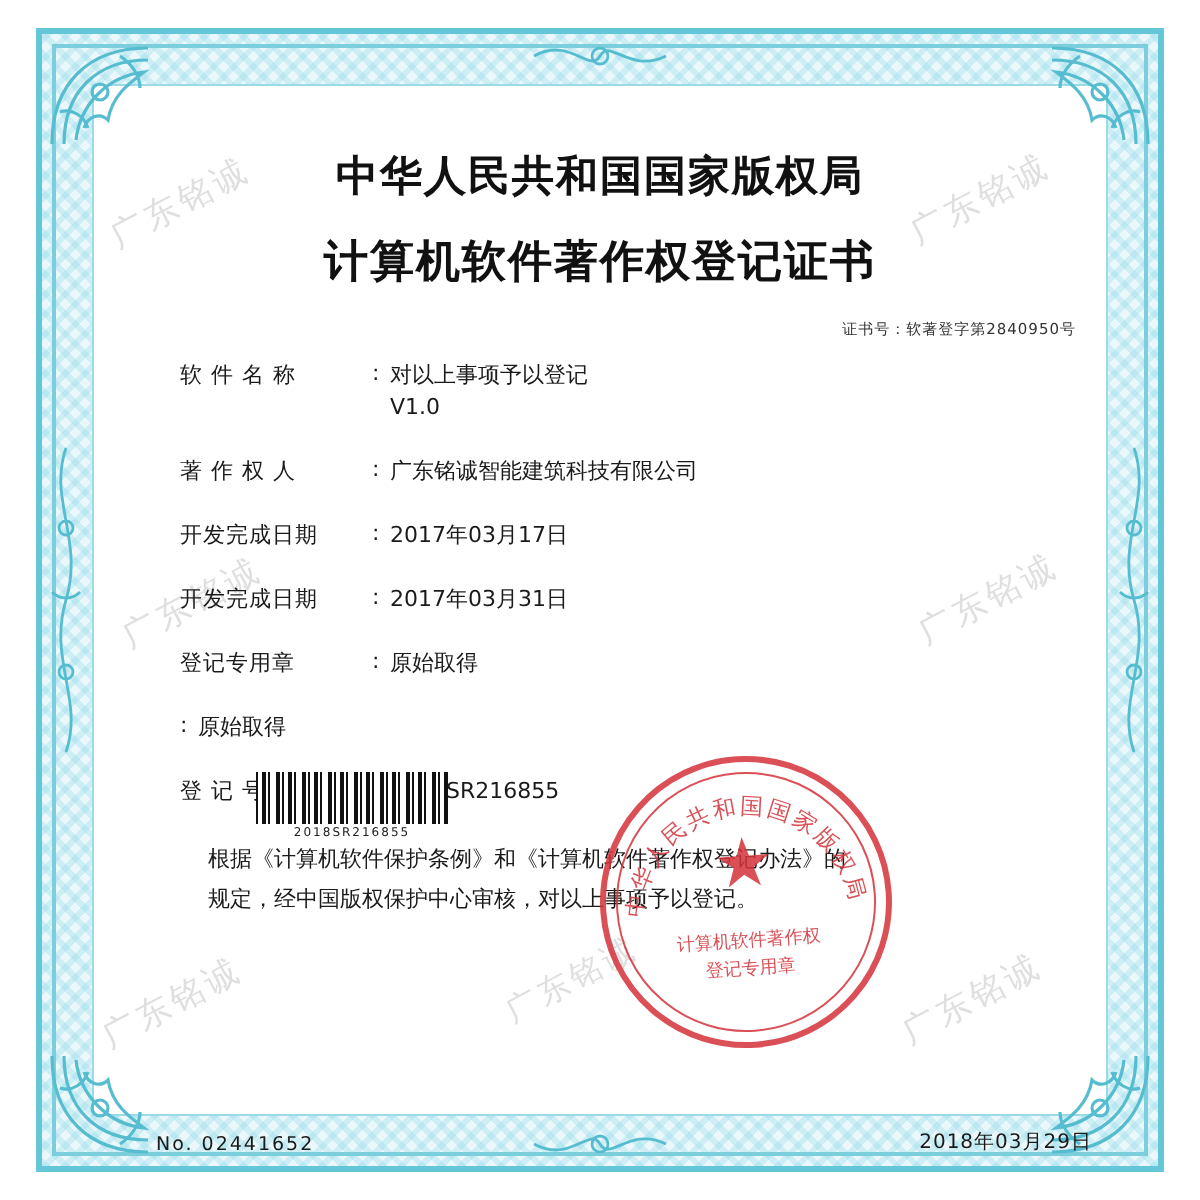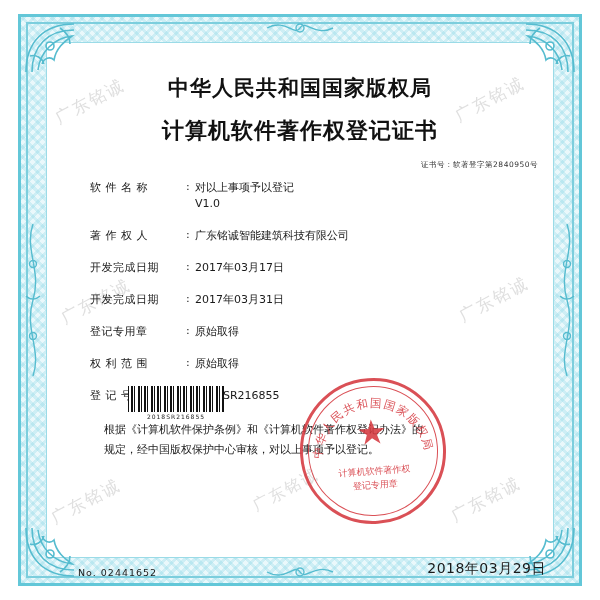--- a/index.html
+++ b/index.html
@@ -247,21 +247,21 @@
     left: 78px;
     bottom: 22px;
     font-size: 9.5px;
     color: #1a1a1a;
     letter-spacing: 1px;
   }
   .footer-date {
     position: absolute;
     right: 54px;
     bottom: 22px;
-    font-size: 14px;
+    font-size: 10px;
     color: #1a1a1a;
     letter-spacing: 0.5px;
   }
 </style>
 </head>
 <body>
 
 <div id="certificate">
 
   <div class="border-outer"></div>
@@ -398,21 +398,20 @@
         <div class="field-value">2017年03月31日</div>
       </div>
 
       <div class="field-row">
         <div class="field-label">登记专用章</div>
         <div class="field-colon">:</div>
         <div class="field-value">原始取得</div>
       </div>
 
       <div class="field-row">
-        <div class="field-label">权 利 范 围</div>
         <div class="field-colon">:</div>
         <div class="field-value">原始取得</div>
       </div>
 
       <div class="field-row">
         <div class="field-label">登 记 号</div>
         <div class="field-colon">:</div>
         <div class="field-value">2018SR216855</div>
       </div>
 

